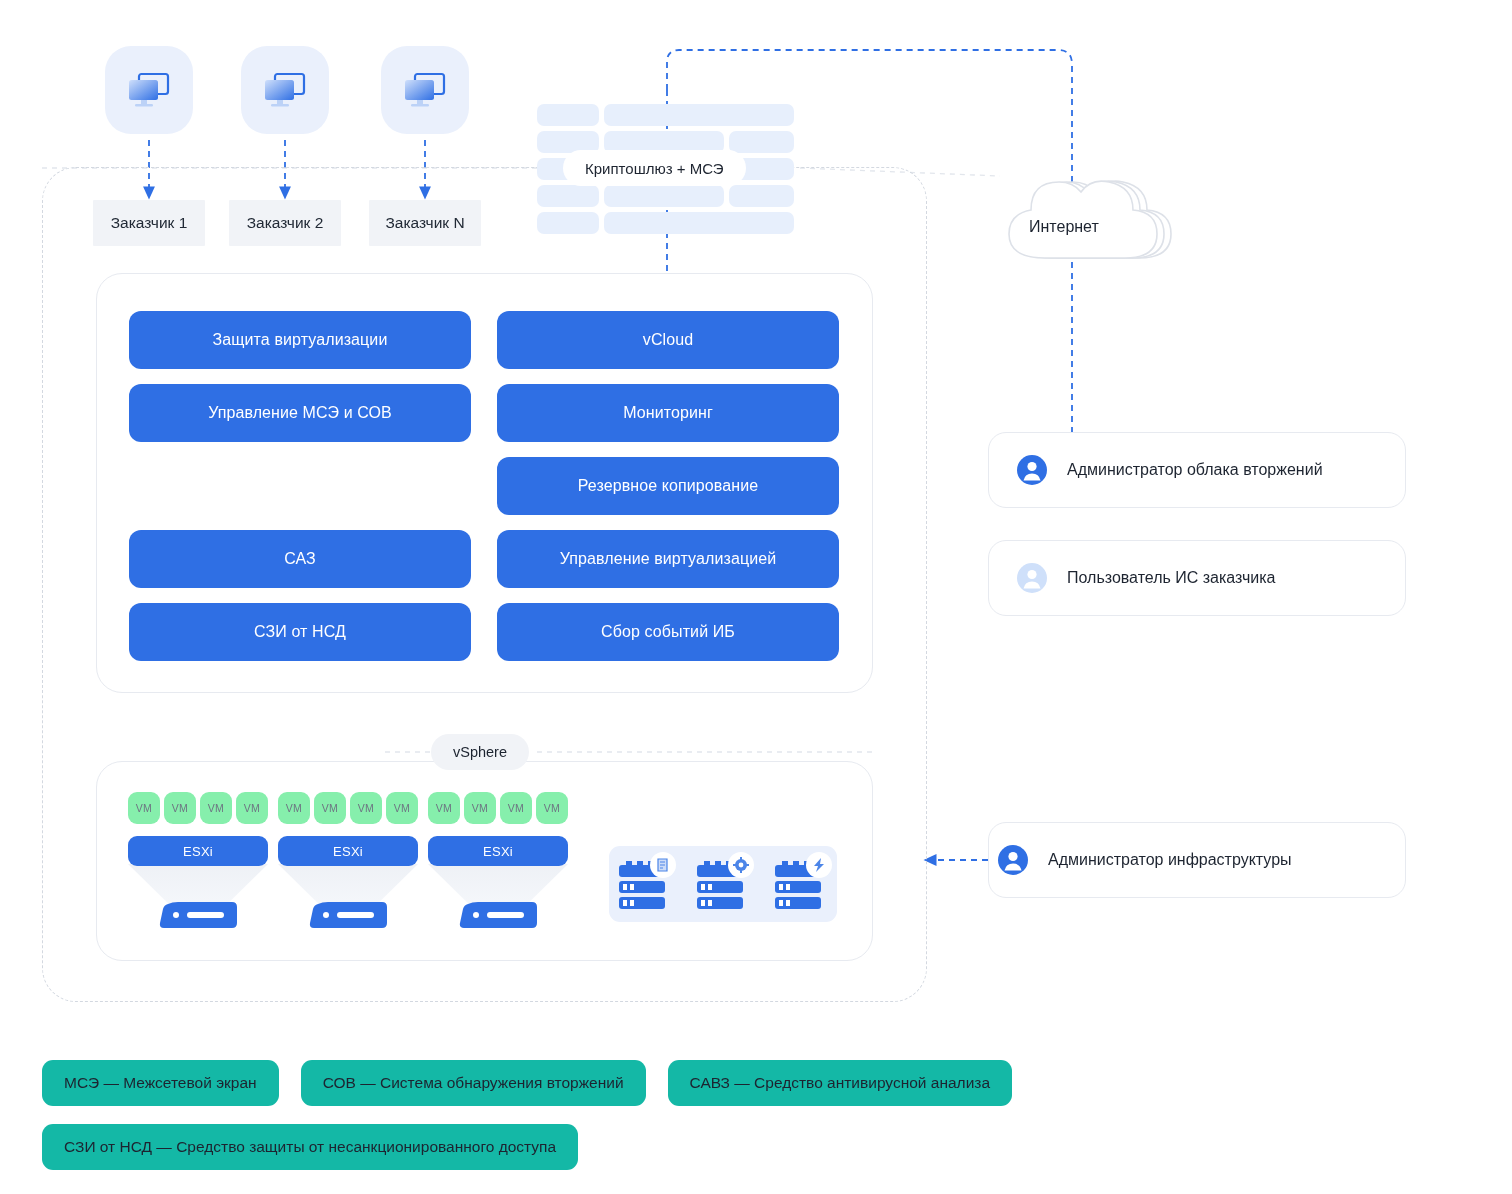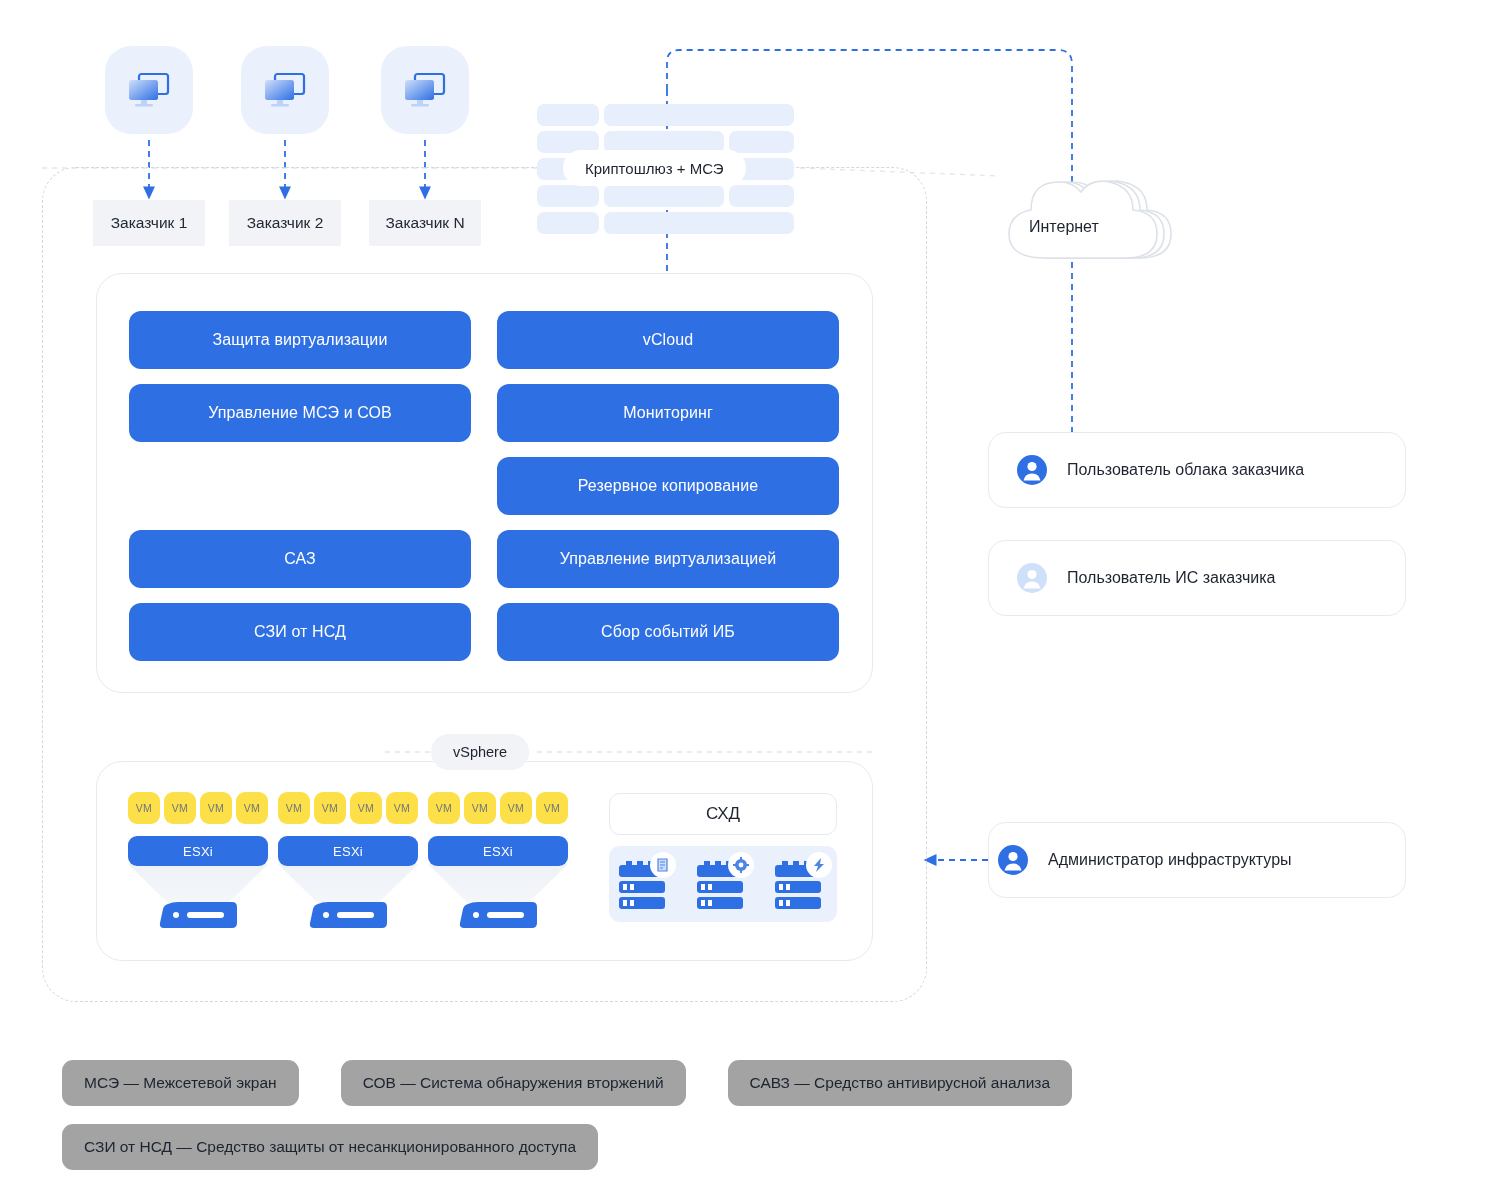--- a/index.html
+++ b/index.html
@@ -87,21 +87,21 @@
     height: 36px; padding: 0 22px;
     background: #f1f3f7;
     border-radius: 18px;
     display: flex; align-items: center; justify-content: center;
     font-size: 14.5px; color: #1d2430;
     z-index: 7;
   }
   .vm-chip {
     position: absolute;
     width: 32px; height: 32px;
-    background: #fde047;
+    background: #86efac;
     border-radius: 9px;
     display: flex; align-items: center; justify-content: center;
     font-size: 10.5px; color: #6d7582; letter-spacing: .3px;
   }
   .esxi-bar {
     position: absolute;
     width: 140px; height: 30px;
     background: #2f6fe4;
     border-radius: 9px;
     display: flex; align-items: center; justify-content: center;
@@ -138,25 +138,25 @@
   .role-text { font-size: 16px; color: #1d2430; white-space: nowrap; }
   .avatar {
     width: 30px; height: 30px; border-radius: 50%;
     display: block; flex: none;
   }
 
   
   .legend-row { position: absolute; display: flex; gap: 22px; }
   .legend-chip {
     height: 46px;
-    background: #a3a3a3;
+    background: #14b8a6;
     border-radius: 11px;
     display: flex; align-items: center;
     padding: 0 22px;
-    font-size: 15.5px; color: #1d2430; white-space: nowrap; margin-left: 20px;
+    font-size: 15.5px; color: #1d2430; white-space: nowrap;
   }
 
   svg { display: block; overflow: visible; }
   .conn-layer { left: 0; top: 0; width: 1512px; height: 1194px; pointer-events: none; }
 </style>
 </head>
 <body>
 
 <div id="stage">
 
@@ -316,21 +316,20 @@
     <path d="M10,4 Q14,2 20,2 L74,2 Q79,2 79,7 L79,23 Q79,28 74,28 L6,28 Q1,28 2,23 L5,9 Q6,5 10,4 Z" fill="#2f6fe4"></path>
     <circle cx="18" cy="15" r="3" fill="#ffffff"></circle>
     <rect x="29" y="12" width="37" height="6" rx="3" fill="#ffffff"></rect>
   </svg>
   <svg class="abs" style="left:458px;top:900px;" width="80" height="30" viewBox="0 0 80 30">
     <path d="M10,4 Q14,2 20,2 L74,2 Q79,2 79,7 L79,23 Q79,28 74,28 L6,28 Q1,28 2,23 L5,9 Q6,5 10,4 Z" fill="#2f6fe4"></path>
     <circle cx="18" cy="15" r="3" fill="#ffffff"></circle>
     <rect x="29" y="12" width="37" height="6" rx="3" fill="#ffffff"></rect>
   </svg>
 
-  <div class="storage-title">СХД</div>
   <div class="storage-box"></div>
 
   <svg class="abs" style="left:617px;top:855px;" width="212" height="60" viewBox="0 0 212 60">
 
     <g>
       <rect x="2" y="10" width="46" height="12" rx="3" fill="#2f6fe4"></rect>
       <rect x="9" y="6" width="6" height="6" fill="#2f6fe4"></rect>
       <rect x="20" y="6" width="6" height="6" fill="#2f6fe4"></rect>
       <rect x="31" y="6" width="6" height="6" fill="#2f6fe4"></rect>
       <rect x="2" y="26" width="46" height="12" rx="3" fill="#2f6fe4"></rect>
@@ -383,21 +382,21 @@
       <path d="M48,3 L41,11 L45,11 L43,17 L51,9 L47,9 Z" fill="#4c85e8"></path>
     </g>
   </svg>
 
   <div class="role-card" style="left:988px;top:432px;width:418px;height:76px;">
     <svg class="avatar" viewBox="0 0 30 30">
       <circle cx="15" cy="15" r="15" fill="#2f6fe4"></circle>
       <circle cx="15" cy="11.5" r="4.6" fill="#ffffff"></circle>
       <path d="M6.5,25.5 Q8,18.5 15,18.5 Q22,18.5 23.5,25.5 Z" fill="#ffffff"></path>
     </svg>
-    <span class="role-text">Пользователь облака заказчика</span>
+    <span class="role-text">Администратор облака вторжений</span>
   </div>
 
   <div class="role-card" style="left:988px;top:540px;width:418px;height:76px;">
     <svg class="avatar" viewBox="0 0 30 30">
       <circle cx="15" cy="15" r="15" fill="#cfe0fa"></circle>
       <circle cx="15" cy="11.5" r="4.6" fill="#ffffff"></circle>
       <path d="M6.5,25.5 Q8,18.5 15,18.5 Q22,18.5 23.5,25.5 Z" fill="#ffffff"></path>
     </svg>
     <span class="role-text">Пользователь ИС заказчика</span>
   </div>

